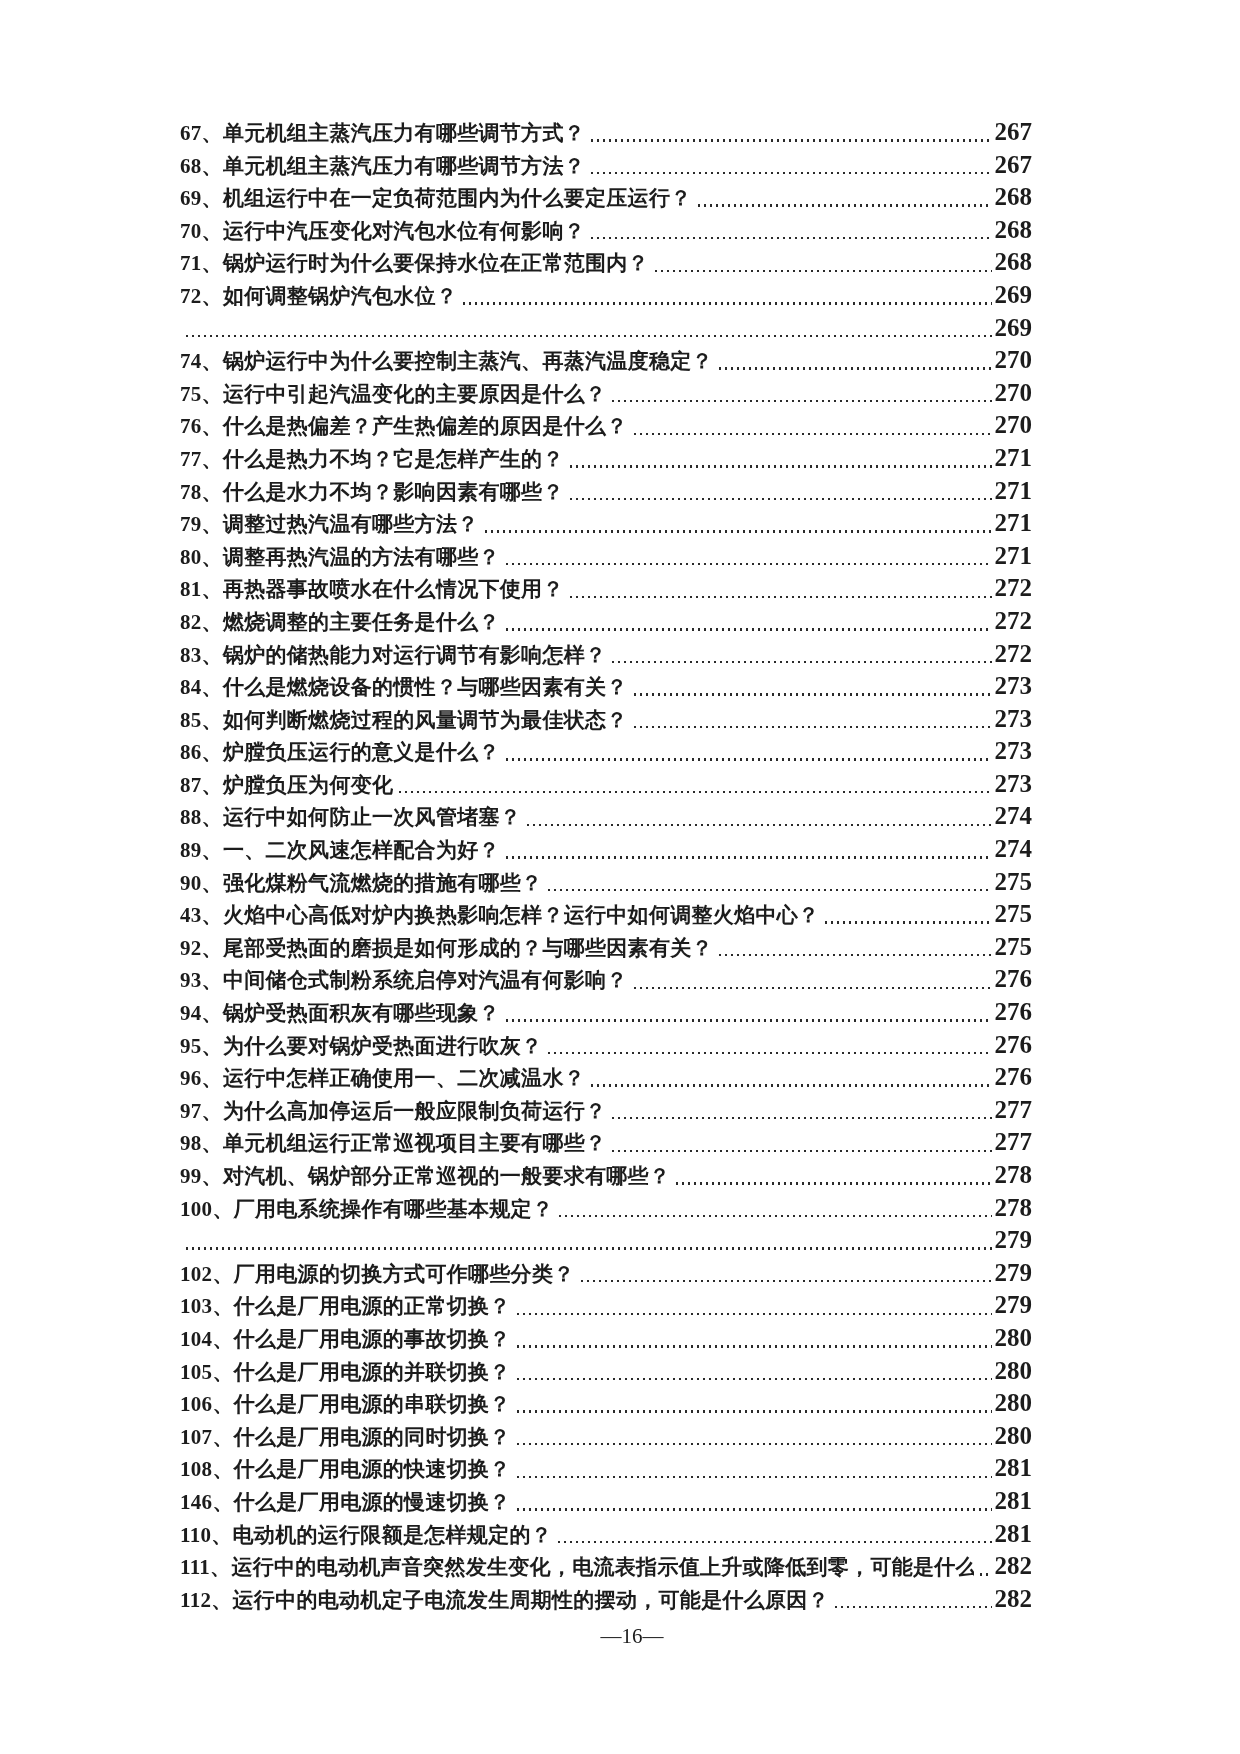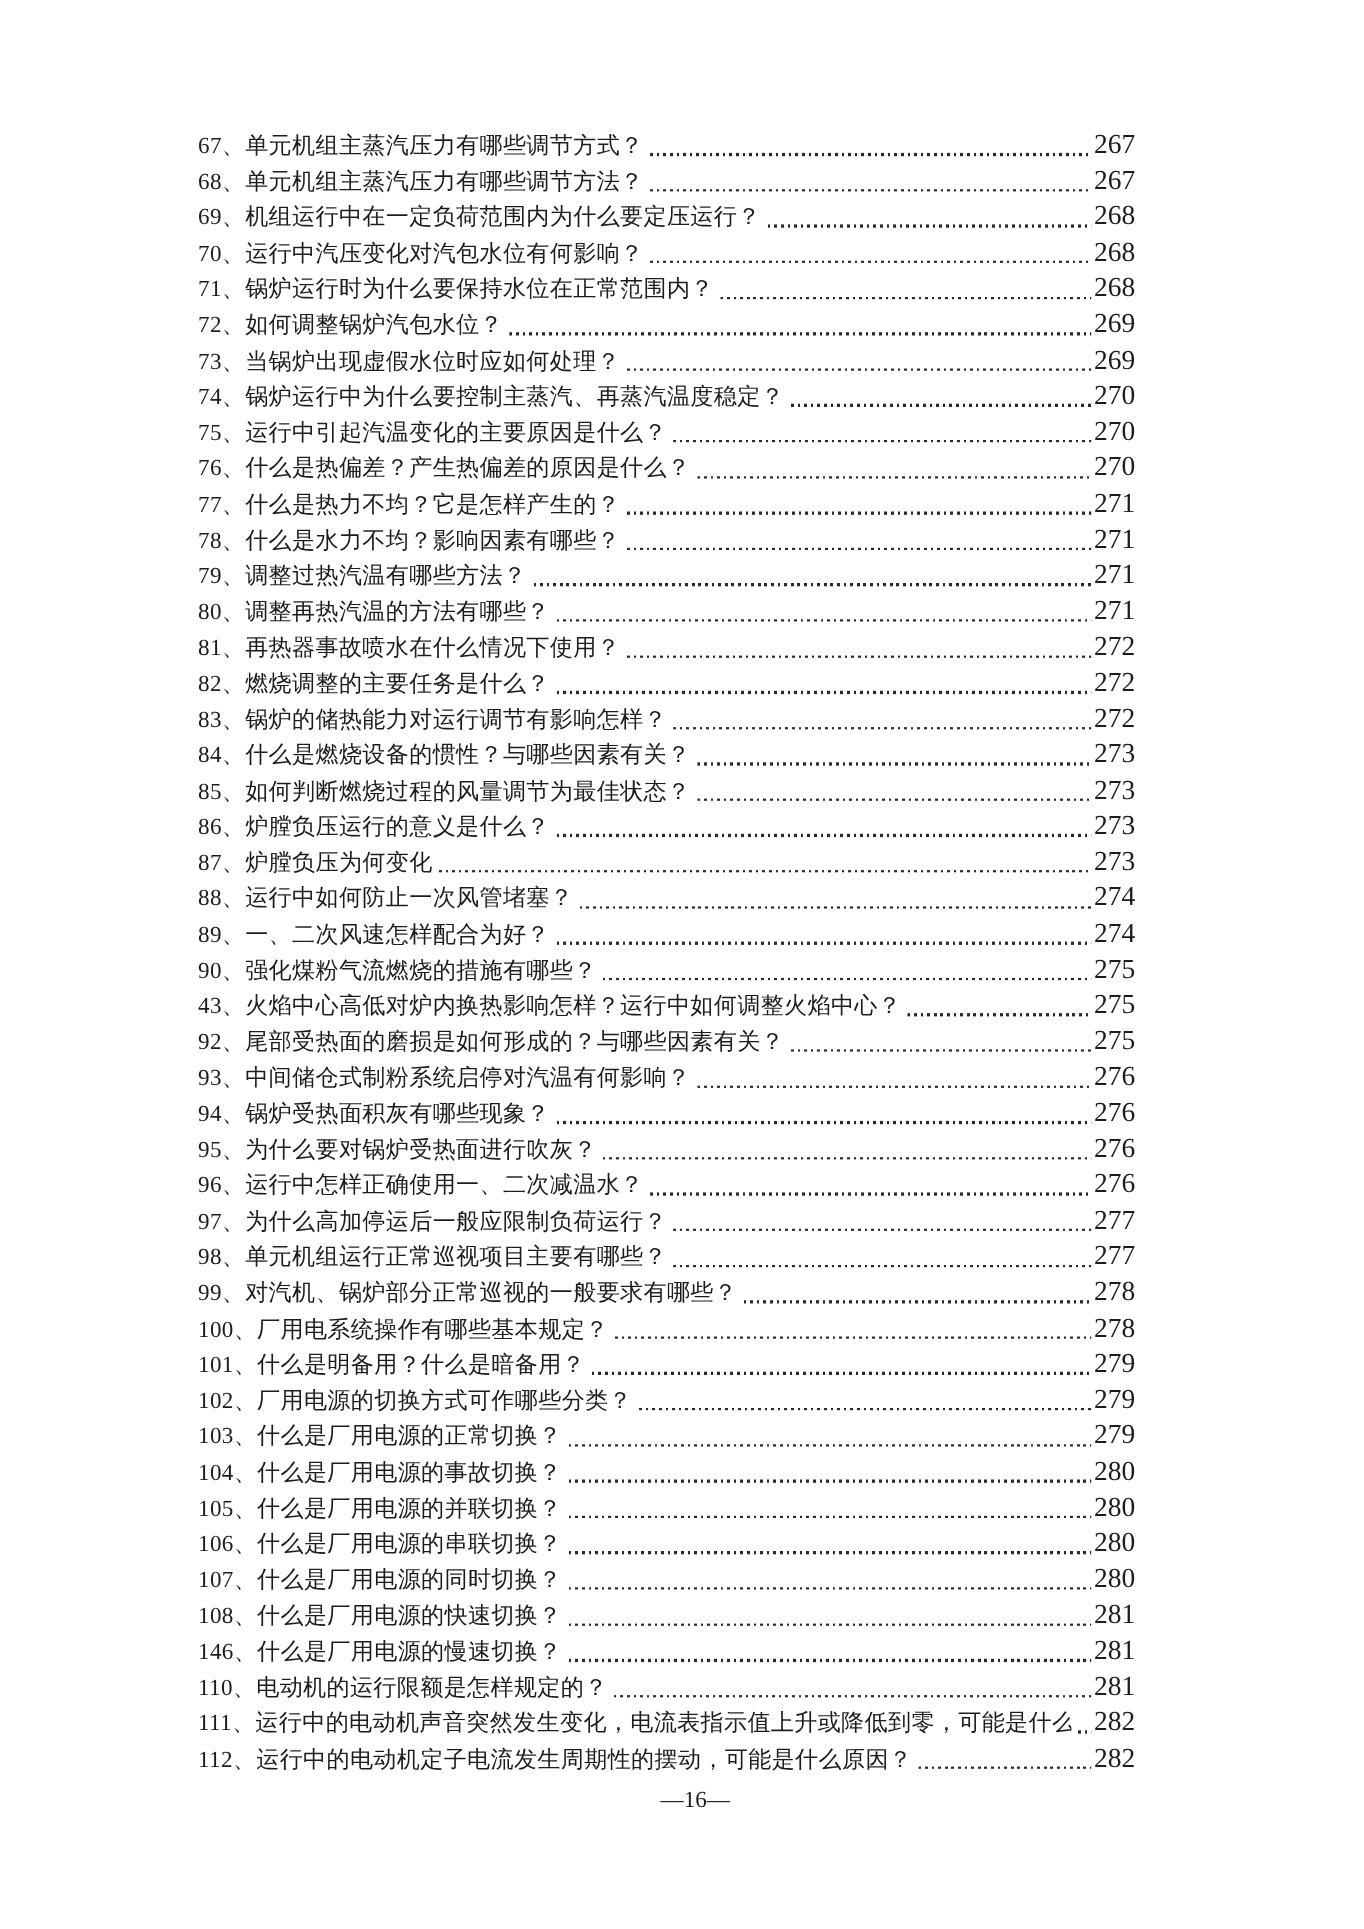--- a/index.html
+++ b/index.html
@@ -14,20 +14,21 @@
     height: 1754px;
     background: #ffffff;
     color: #1c1c1c;
     overflow: hidden;
   }
   .toc {
     position: absolute;
     top: 116px;
     left: 180px;
     width: 852px;
+    font-weight: bold;
   }
   .row {
     display: flex;
     align-items: baseline;
     height: 32.6px;
     line-height: 32.6px;
     font-size: 21px;
   }
   .t {
     white-space: nowrap;
@@ -96,21 +97,20 @@
     <span class="p">268</span>
   </div>
 
   <div class="row">
     <span class="t">72、如何调整锅炉汽包水位？</span>
     <span class="leader"></span>
     <span class="p">269</span>
   </div>
 
   <div class="row">
-    <span class="t">73、当锅炉出现虚假水位时应如何处理？</span>
     <span class="leader"></span>
     <span class="p">269</span>
   </div>
 
   <div class="row">
     <span class="t">74、锅炉运行中为什么要控制主蒸汽、再蒸汽温度稳定？</span>
     <span class="leader"></span>
     <span class="p">270</span>
   </div>
 
@@ -264,21 +264,20 @@
     <span class="p">278</span>
   </div>
 
   <div class="row">
     <span class="t">100、厂用电系统操作有哪些基本规定？</span>
     <span class="leader"></span>
     <span class="p">278</span>
   </div>
 
   <div class="row">
-    <span class="t">101、什么是明备用？什么是暗备用？</span>
     <span class="leader"></span>
     <span class="p">279</span>
   </div>
 
   <div class="row">
     <span class="t">102、厂用电源的切换方式可作哪些分类？</span>
     <span class="leader"></span>
     <span class="p">279</span>
   </div>
 

